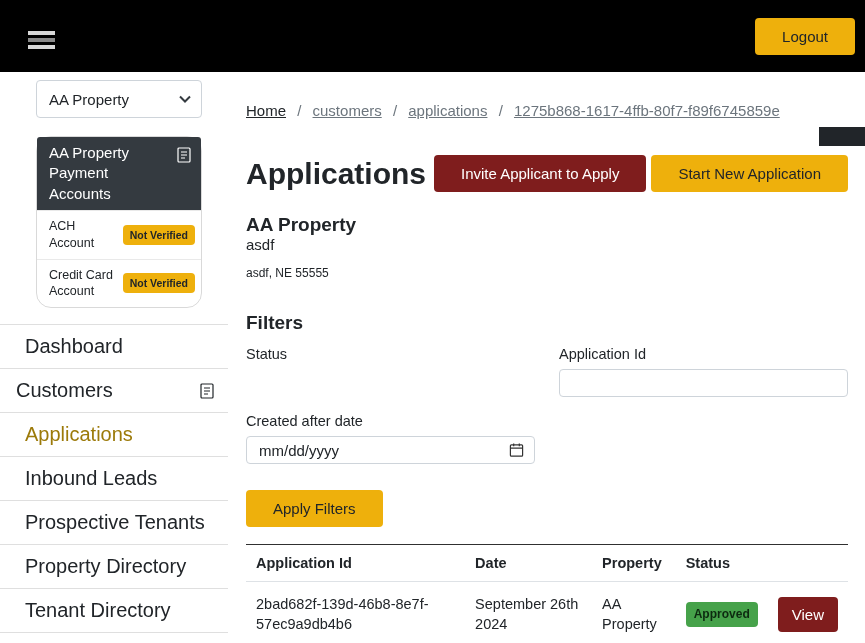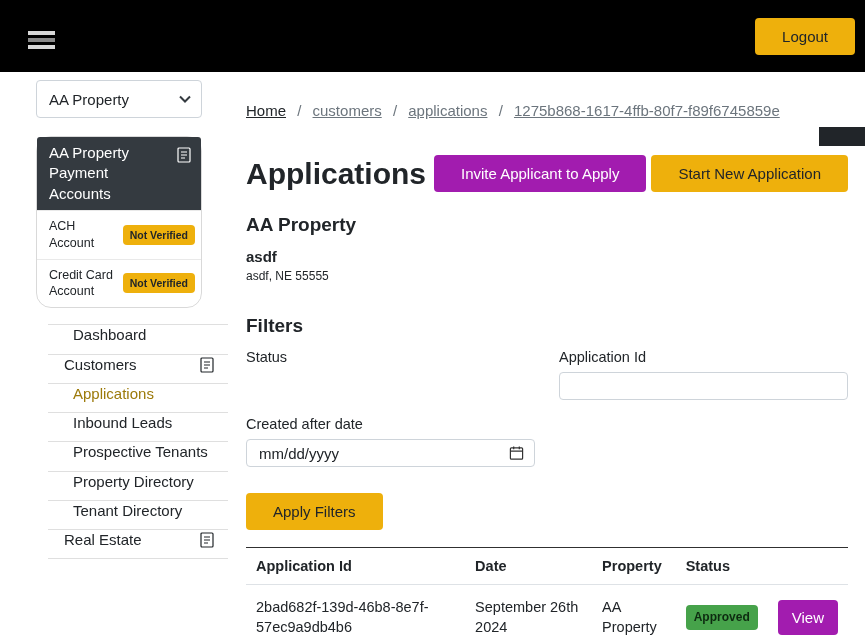--- a/index.html
+++ b/index.html
@@ -21,21 +21,21 @@
   .brand-mq { color: #EEB00C; font-weight: bold; }
   .brand-lines { display: flex; flex-direction: column; gap: 3px; margin-top: 8px; }
   .brand-lines i { display: block; width: 27px; height: 4px; background: #d9d9d9; }
   .brand-lines i:nth-child(2) { background: #8a8a8a; }
 
   .btn {
     border: none; border-radius: 4px; font-family: inherit; font-size: 15px;
     padding: 8px 27px; cursor: pointer; line-height: 1.4; white-space: nowrap;
   }
   .btn-gold { background: #EEB00C; color: #212529; }
-  .btn-dark { background: #a21caf; color: #fff; }
+  .btn-dark { background: #7f1d1d; color: #fff; }
   .btn-sm { padding: 7px 14px; }
 
   
   .sidebar { position: absolute; top: 72px; left: 0; width: 228px; bottom: 0; background: #fff; }
   .select-wrap { position: relative; }
   .sidebar .select-wrap { margin: 8px 26px 18px 36px; }
   select {
     width: 100%; height: 38px; appearance: none; -webkit-appearance: none;
     border: 1px solid #ced4da; border-radius: 4px; background: #fff;
     font-family: inherit; font-size: 15px; color: #212529; padding: 0 30px 0 12px;
@@ -54,43 +54,43 @@
     padding: 7px 6px 7px 12px; font-size: 12.5px; border-top: 1px solid #e9e9e9;
     line-height: 1.35; cursor: pointer;
   }
   .badge-gold {
     flex: none; background: #EEB00C; color: #212529; font-size: 10.5px;
     font-weight: bold; padding: 3px 7px; border-radius: 4px;
   }
 
   .nav-item {
     display: flex; justify-content: space-between; align-items: center;
-    padding: 0 14px 8px 16px; font-size: 15px; line-height: 1.35;
+    padding: 8px 14px 8px 16px; font-size: 20px; line-height: 1.35;
     border-top: 1px solid rgba(0,0,0,.125); color: #212529;
-    text-decoration: none; cursor: pointer; margin-left: 48px;
+    text-decoration: none; cursor: pointer;
   }
   .nav-item.sub { padding-left: 25px; }
   .nav-item.active { color: #9C7A0A; }
   .side-nav .nav-item:last-child { border-bottom: 1px solid rgba(0,0,0,.125); }
 
   
   .main { position: absolute; top: 72px; left: 228px; right: 0; bottom: 0; padding: 30px 17px 0 18px; overflow: hidden; }
   .breadcrumb { font-size: 15px; }
   .breadcrumb a { text-decoration: underline; cursor: pointer; }
   .bc-link { color: #6c757d; }
   .bc-home { color: #212529; }
   .bc-sep { color: #6c757d; margin: 0 7px; }
 
   .title-row { display: flex; justify-content: space-between; align-items: center; margin-top: 36px; }
   h1 { font-size: 30px; font-weight: 600; }
   .title-actions { display: flex; gap: 5px; }
 
   h2.prop { font-size: 19px; font-weight: 700; margin-top: 22px; }
-  .addr1 { font-size: 15px; margin-top: 12px; font-weight: bold; }
-  .addr2 { font-size: 12px; margin-top: 4px; }
+  .addr1 { font-size: 15px; margin-top: 0; }
+  .addr2 { font-size: 12px; margin-top: 13px; }
 
   h3.filters { font-size: 19px; font-weight: 600; margin-top: 32px; }
 
   .filter-grid { display: grid; grid-template-columns: 1fr 1fr; column-gap: 24px; row-gap: 16px; margin-top: 12px; }
   .field label { display: block; font-size: 14.5px; margin-bottom: 7px; }
   input[type=text] {
     width: 100%; height: 28px; border: 1px solid #ced4da; border-radius: 4px;
     font-family: inherit; font-size: 15px; color: #212529; padding: 0 12px;
   }
   input::placeholder { color: #212529; opacity: 1; }

